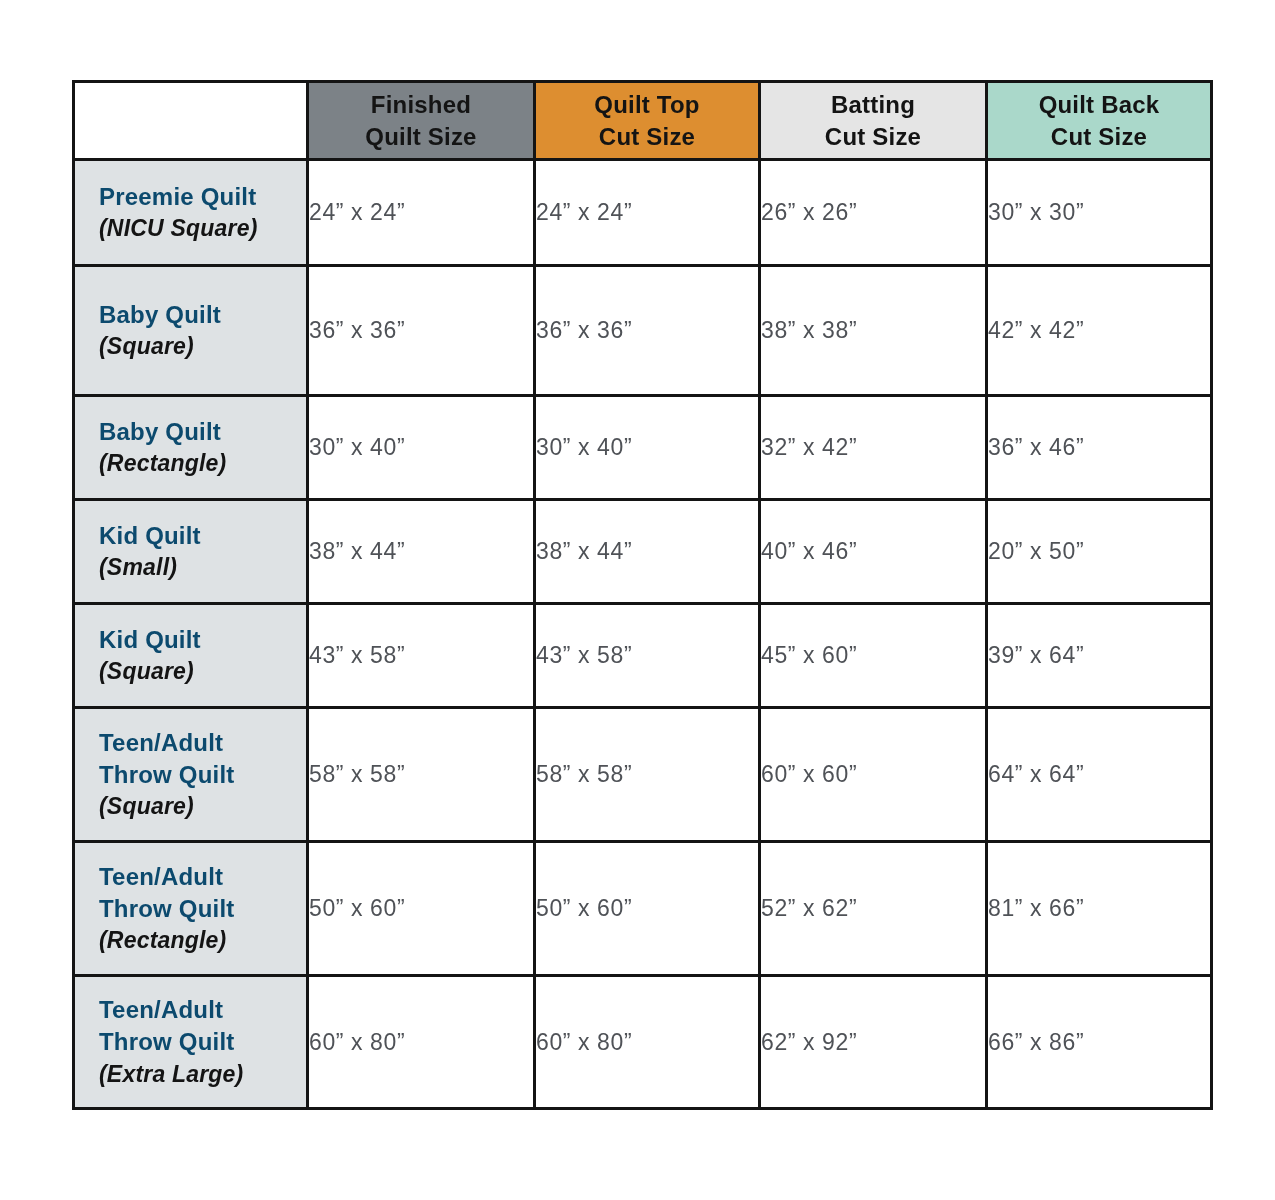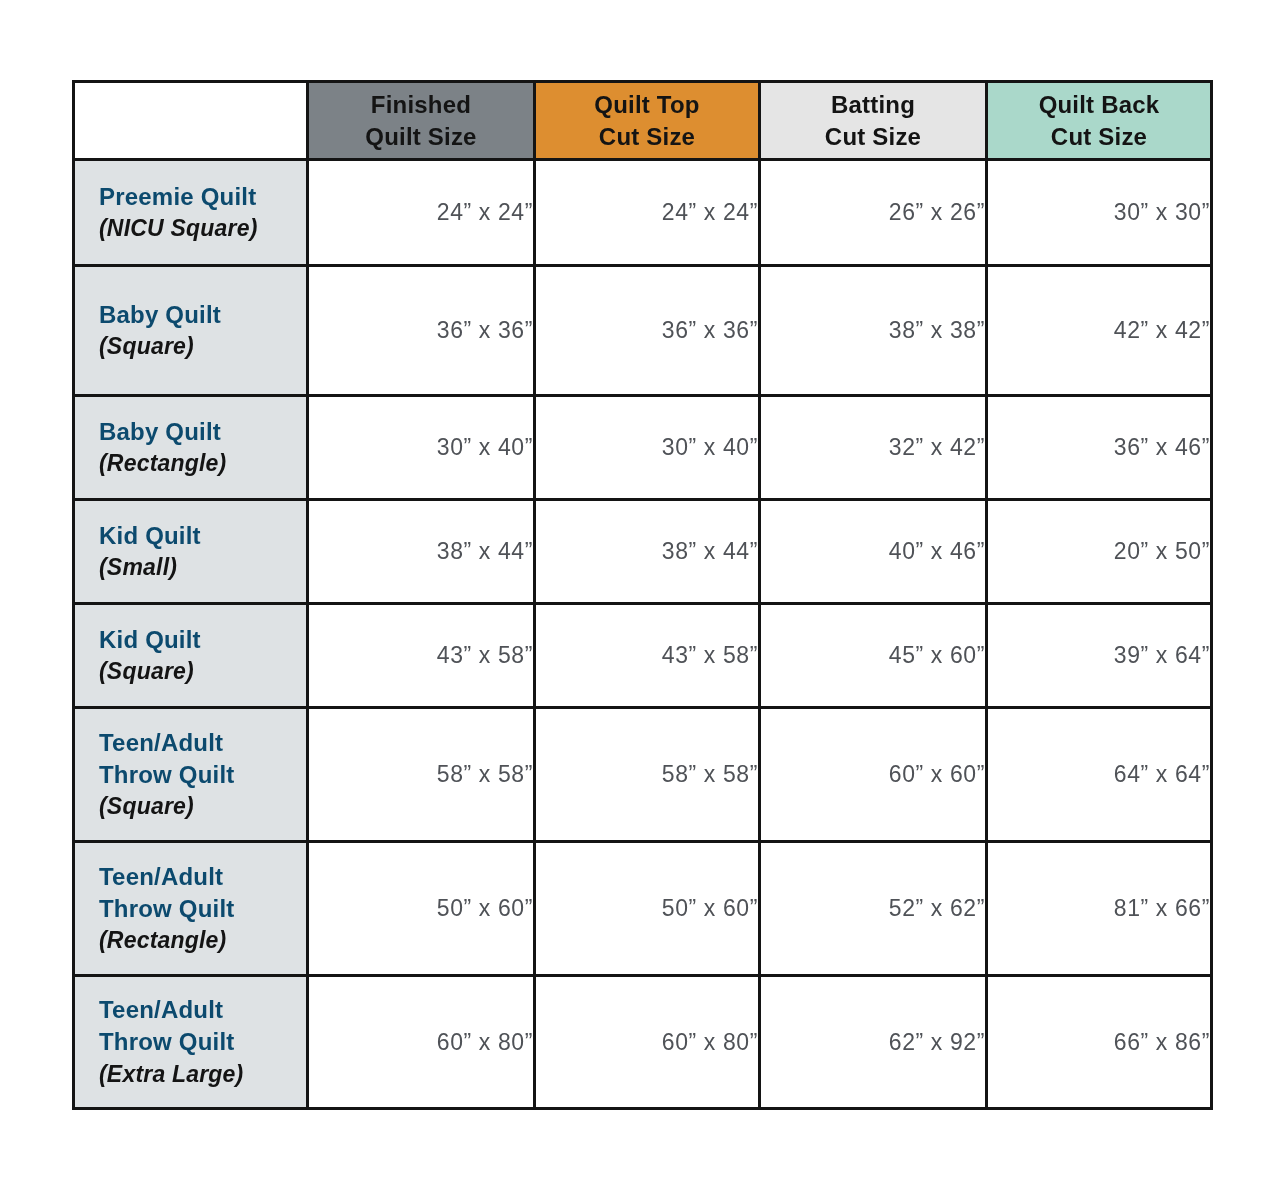--- a/index.html
+++ b/index.html
@@ -60,21 +60,21 @@
     display: block;
     font-size: 23px;
     font-weight: 700;
     font-style: italic;
     color: #141414;
     line-height: 1.35;
     letter-spacing: 0.2px;
   }
   td.val {
     background: #ffffff;
-    text-align: right;
+    text-align: left;
     vertical-align: middle;
     font-size: 23px;
     font-weight: 400;
     color: #4f5257;
     letter-spacing: 0.6px;
   }
 </style>
 </head>
 <body>
 

